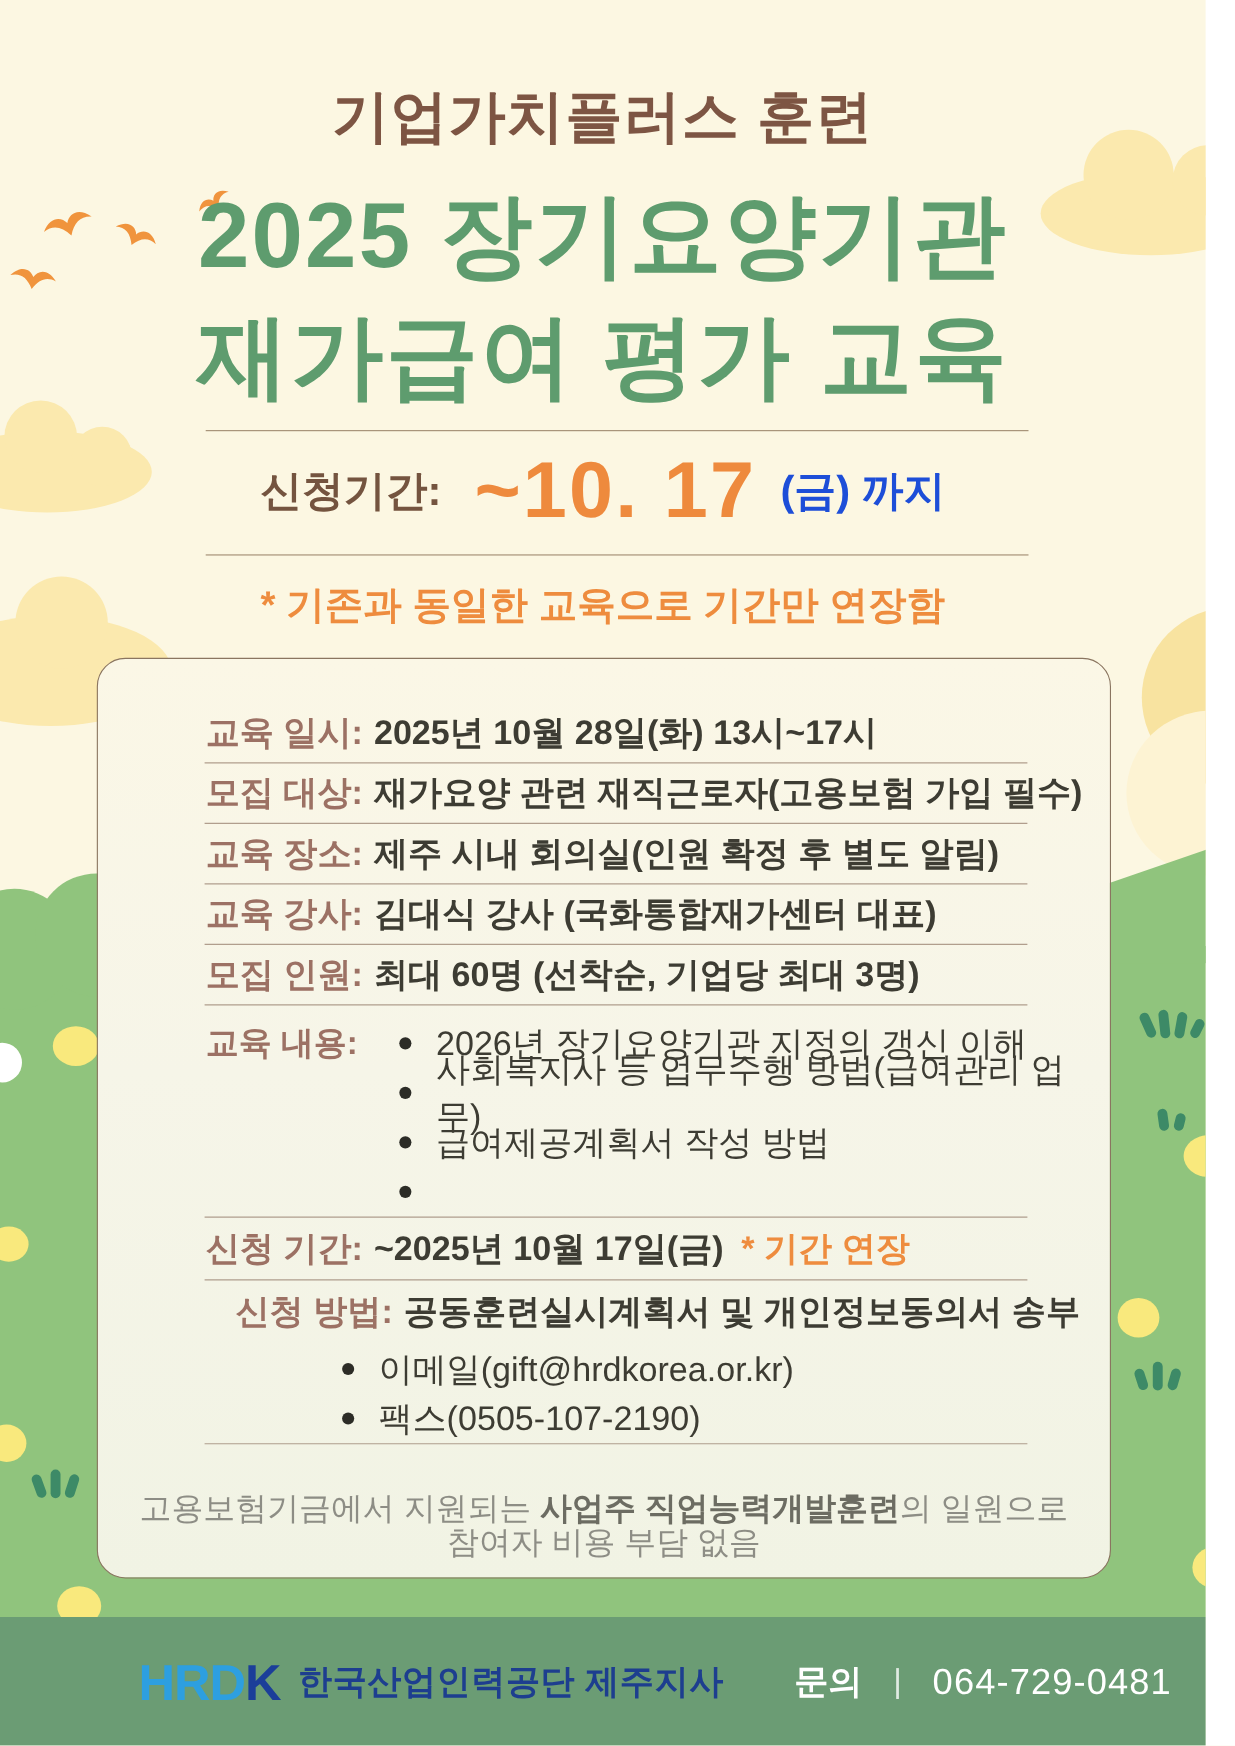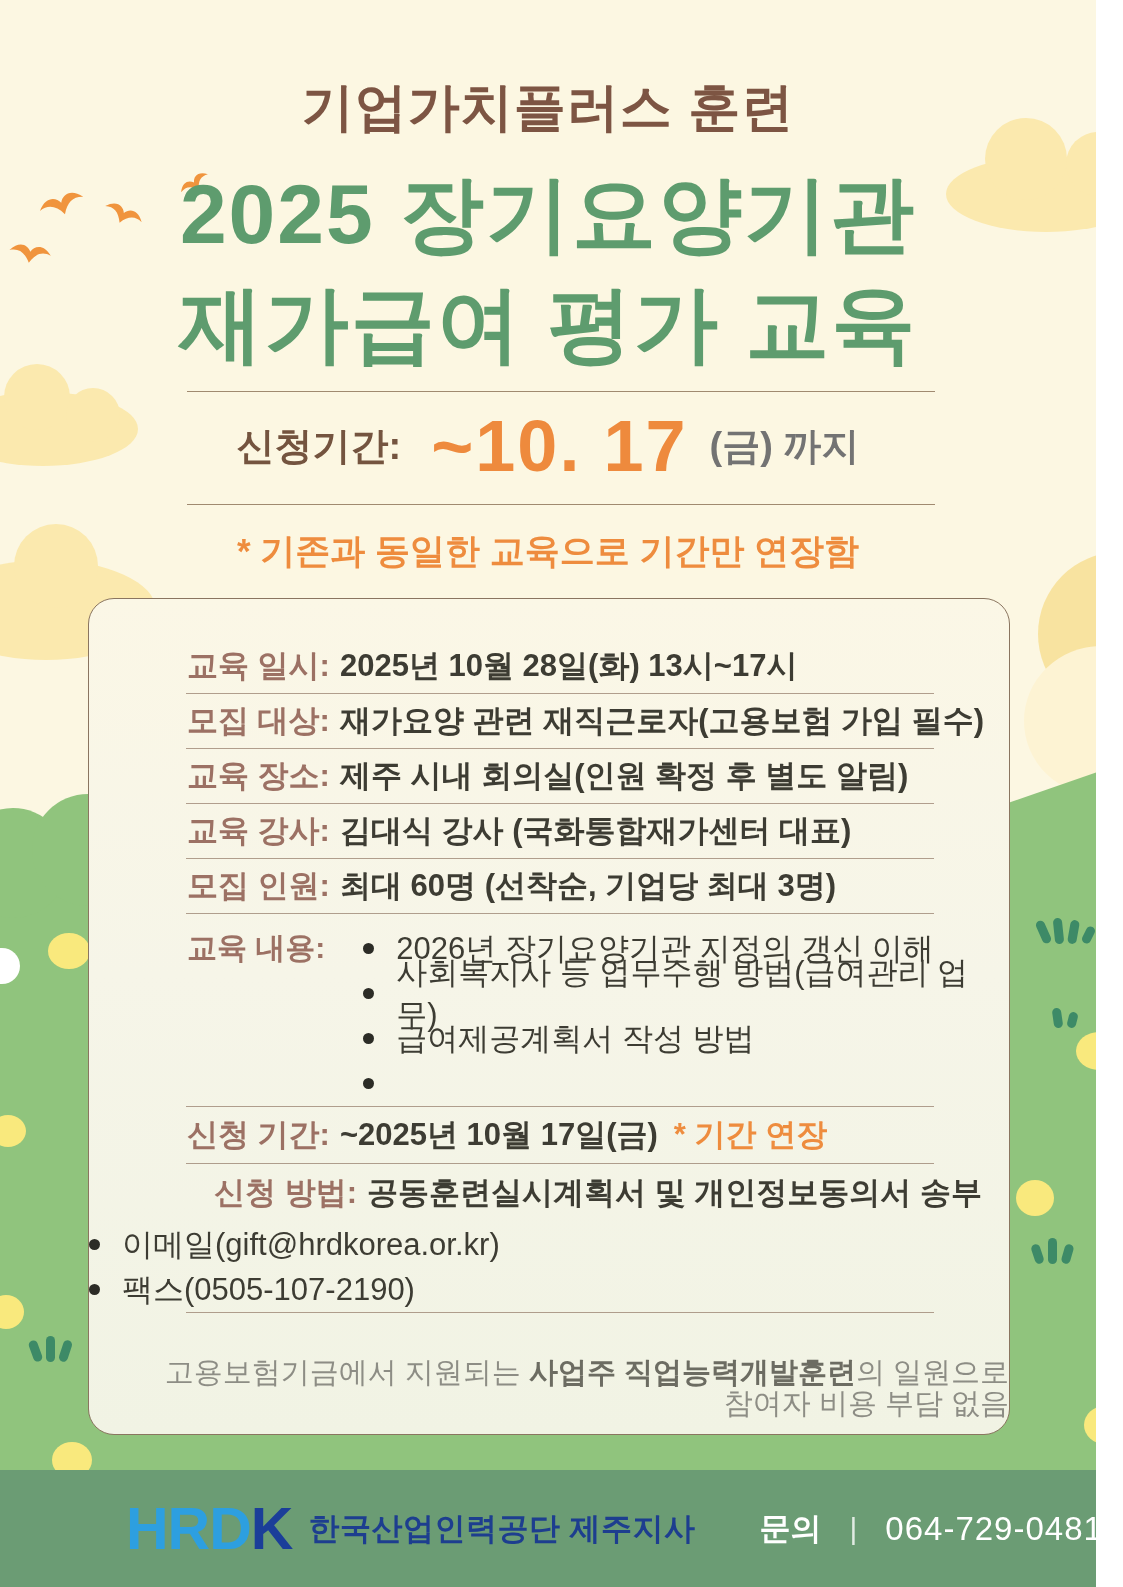--- a/index.html
+++ b/index.html
@@ -27,49 +27,49 @@
   
   .hdr{position:absolute;left:0;right:0;text-align:center;z-index:3;}
   .program-label{top:78px;font-size:52px;line-height:58px;font-weight:800;color:#7d5543;letter-spacing:1px;}
   .title1{top:166px;font-size:84px;line-height:96px;font-weight:800;color:#5e9c6e;letter-spacing:2px;margin:0;}
   .title2{top:276px;font-size:84px;line-height:96px;font-weight:800;color:#5e9c6e;letter-spacing:2px;margin:0;}
   .rule{position:absolute;left:187px;width:748px;height:0;border-top:1.5px solid #a08a70;z-index:3;}
   .rule1{top:391px;} .rule2{top:504px;}
   .apply-row{top:404px;height:84px;display:flex;align-items:center;justify-content:center;z-index:3;position:absolute;left:0;right:0;}
   .apply-label{font-size:38px;font-weight:800;color:#74543f;}
   .apply-date{font-size:72px;font-weight:800;color:#ee8a3d;margin:0 22px 0 30px;letter-spacing:2px;}
-  .apply-suffix{font-size:38px;font-weight:800;color:#737373;}
+  .apply-suffix{font-size:38px;font-weight:800;color:#1d4ed8;}
   .note{top:528px;font-size:35px;line-height:46px;font-weight:700;color:#ee8c3e;}
   
   .card{
     position:absolute;left:88px;top:598px;width:922px;height:837px;z-index:3;
     background:linear-gradient(180deg,#fbf7e6 0%,#f6f5e8 45%,#f1f3e4 100%);
     border:1.5px solid #8a7560;border-radius:26px;box-sizing:border-box;
     padding:40px 0 0 0;
   }
   .info-row{height:54px;display:flex;align-items:center;padding-left:98px;font-size:31px;}
   .row-tall{height:56px;}
   .lab{color:#9c7164;font-weight:700;white-space:pre;}
   .val{color:#3d3c33;font-weight:700;margin-left:10px;white-space:pre;}
   .sep{width:748px;margin:0 0 0 97px;border:none;border-top:1px solid rgba(139,111,92,.65);height:0;}
   .content-block{display:flex;padding:12px 0 0 98px;}
   .content-label{font-size:30px;color:#9c7164;font-weight:700;height:45px;display:flex;align-items:center;white-space:pre;}
   .bullets{margin-left:38px;}
   .b-line{height:45px;display:flex;align-items:center;font-size:31px;color:#3d3c33;font-weight:500;}
   .dot{width:11px;height:11px;border-radius:50%;background:#2c2c26;margin-right:22px;flex:0 0 auto;}
   .hl{color:#ee8c3e;font-weight:700;margin-left:16px;white-space:pre;}
-  .method-bullets{}
-  .footnote{margin-top:44px;text-align:right;font-size:29px;line-height:31px;color:#8d8d85;font-weight:500;}
+  .method-bullets{padding-left:222px;}
+  .footnote{margin-top:44px;text-align:center;font-size:29px;line-height:31px;color:#8d8d85;font-weight:500;}
   .footnote .b{color:#6c6c62;font-weight:700;}
   
   .bottombar{
     position:absolute;left:0;top:1470px;width:1123px;height:117px;background:#6b9c74;z-index:4;
     display:flex;align-items:center;padding-left:126px;box-sizing:border-box;
   }
-  .logo{font-size:59px;font-weight:900;letter-spacing:-1px;display:flex;}
+  .logo{font-size:46px;font-weight:900;letter-spacing:-1px;display:flex;}
   .logo .hrd{color:#2d9fe0;}
   .logo .k{color:#1b3e99;}
   .org{font-size:31px;font-weight:700;color:#1d3e8f;margin-left:16px;letter-spacing:0.5px;}
   .contact{font-size:31px;font-weight:700;color:#ffffff;margin-left:64px;}
   .pipe{font-size:30px;color:rgba(255,255,255,.8);margin:0 28px;font-weight:400;}
   .phone{font-size:33px;color:#ffffff;font-weight:500;letter-spacing:1px;}
 </style>
 </head>
 <body>
 

